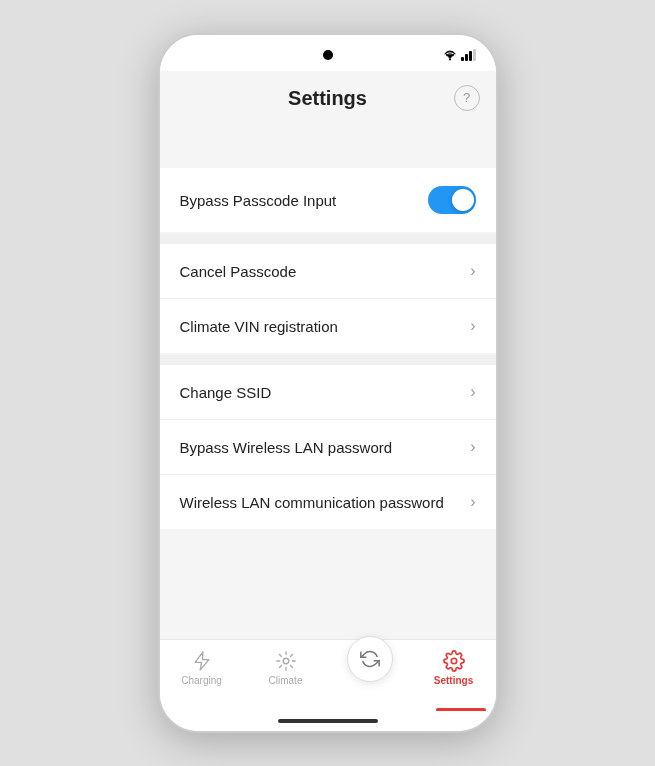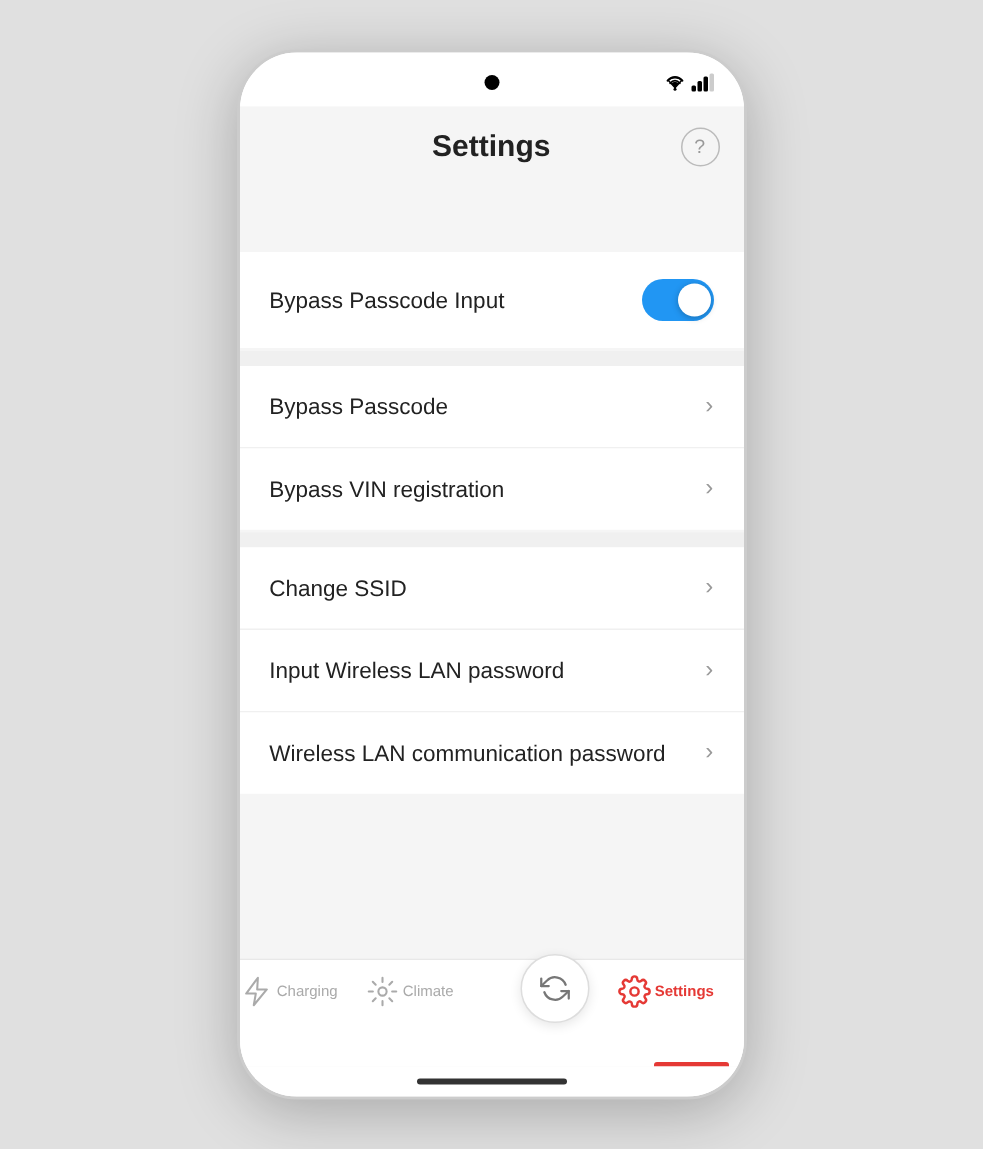--- a/index.html
+++ b/index.html
@@ -188,20 +188,21 @@
       border-top: 1px solid #e8e8e8;
       display: flex;
       align-items: flex-start;
       padding-top: 8px;
       flex-shrink: 0;
       position: relative;
     }
     .tab-item {
       flex: 1;
       display: flex;
+      flex-direction: column;
       align-items: center;
       gap: 3px;
       cursor: pointer;
       padding-top: 2px;
     }
     .tab-label {
       font-size: 10px;
       color: #aaa;
       font-weight: 400;
     }
@@ -312,38 +313,38 @@
               </div>
             </label>
           </div>
         </div>
       </div>
 
       <div class="section-divider"></div>
 
       <div class="settings-section">
         <div class="settings-item">
-          <span class="settings-item-label">Bypass Passcode</span>
-          <span class="chevron">›</span>
-        </div>
-        <div class="settings-item">
-          <span class="settings-item-label">Bypass VIN registration</span>
+          <span class="settings-item-label">Cancel Passcode</span>
+          <span class="chevron">›</span>
+        </div>
+        <div class="settings-item">
+          <span class="settings-item-label">Climate VIN registration</span>
           <span class="chevron">›</span>
         </div>
       </div>
 
       <div class="section-divider"></div>
 
       <div class="settings-section">
         <div class="settings-item">
           <span class="settings-item-label">Change SSID</span>
           <span class="chevron">›</span>
         </div>
         <div class="settings-item">
-          <span class="settings-item-label">Input Wireless LAN password</span>
+          <span class="settings-item-label">Bypass Wireless LAN password</span>
           <span class="chevron">›</span>
         </div>
         <div class="settings-item">
           <span class="settings-item-label">Wireless LAN communication password</span>
           <span class="chevron">›</span>
         </div>
       </div>
 
     </div>
 

